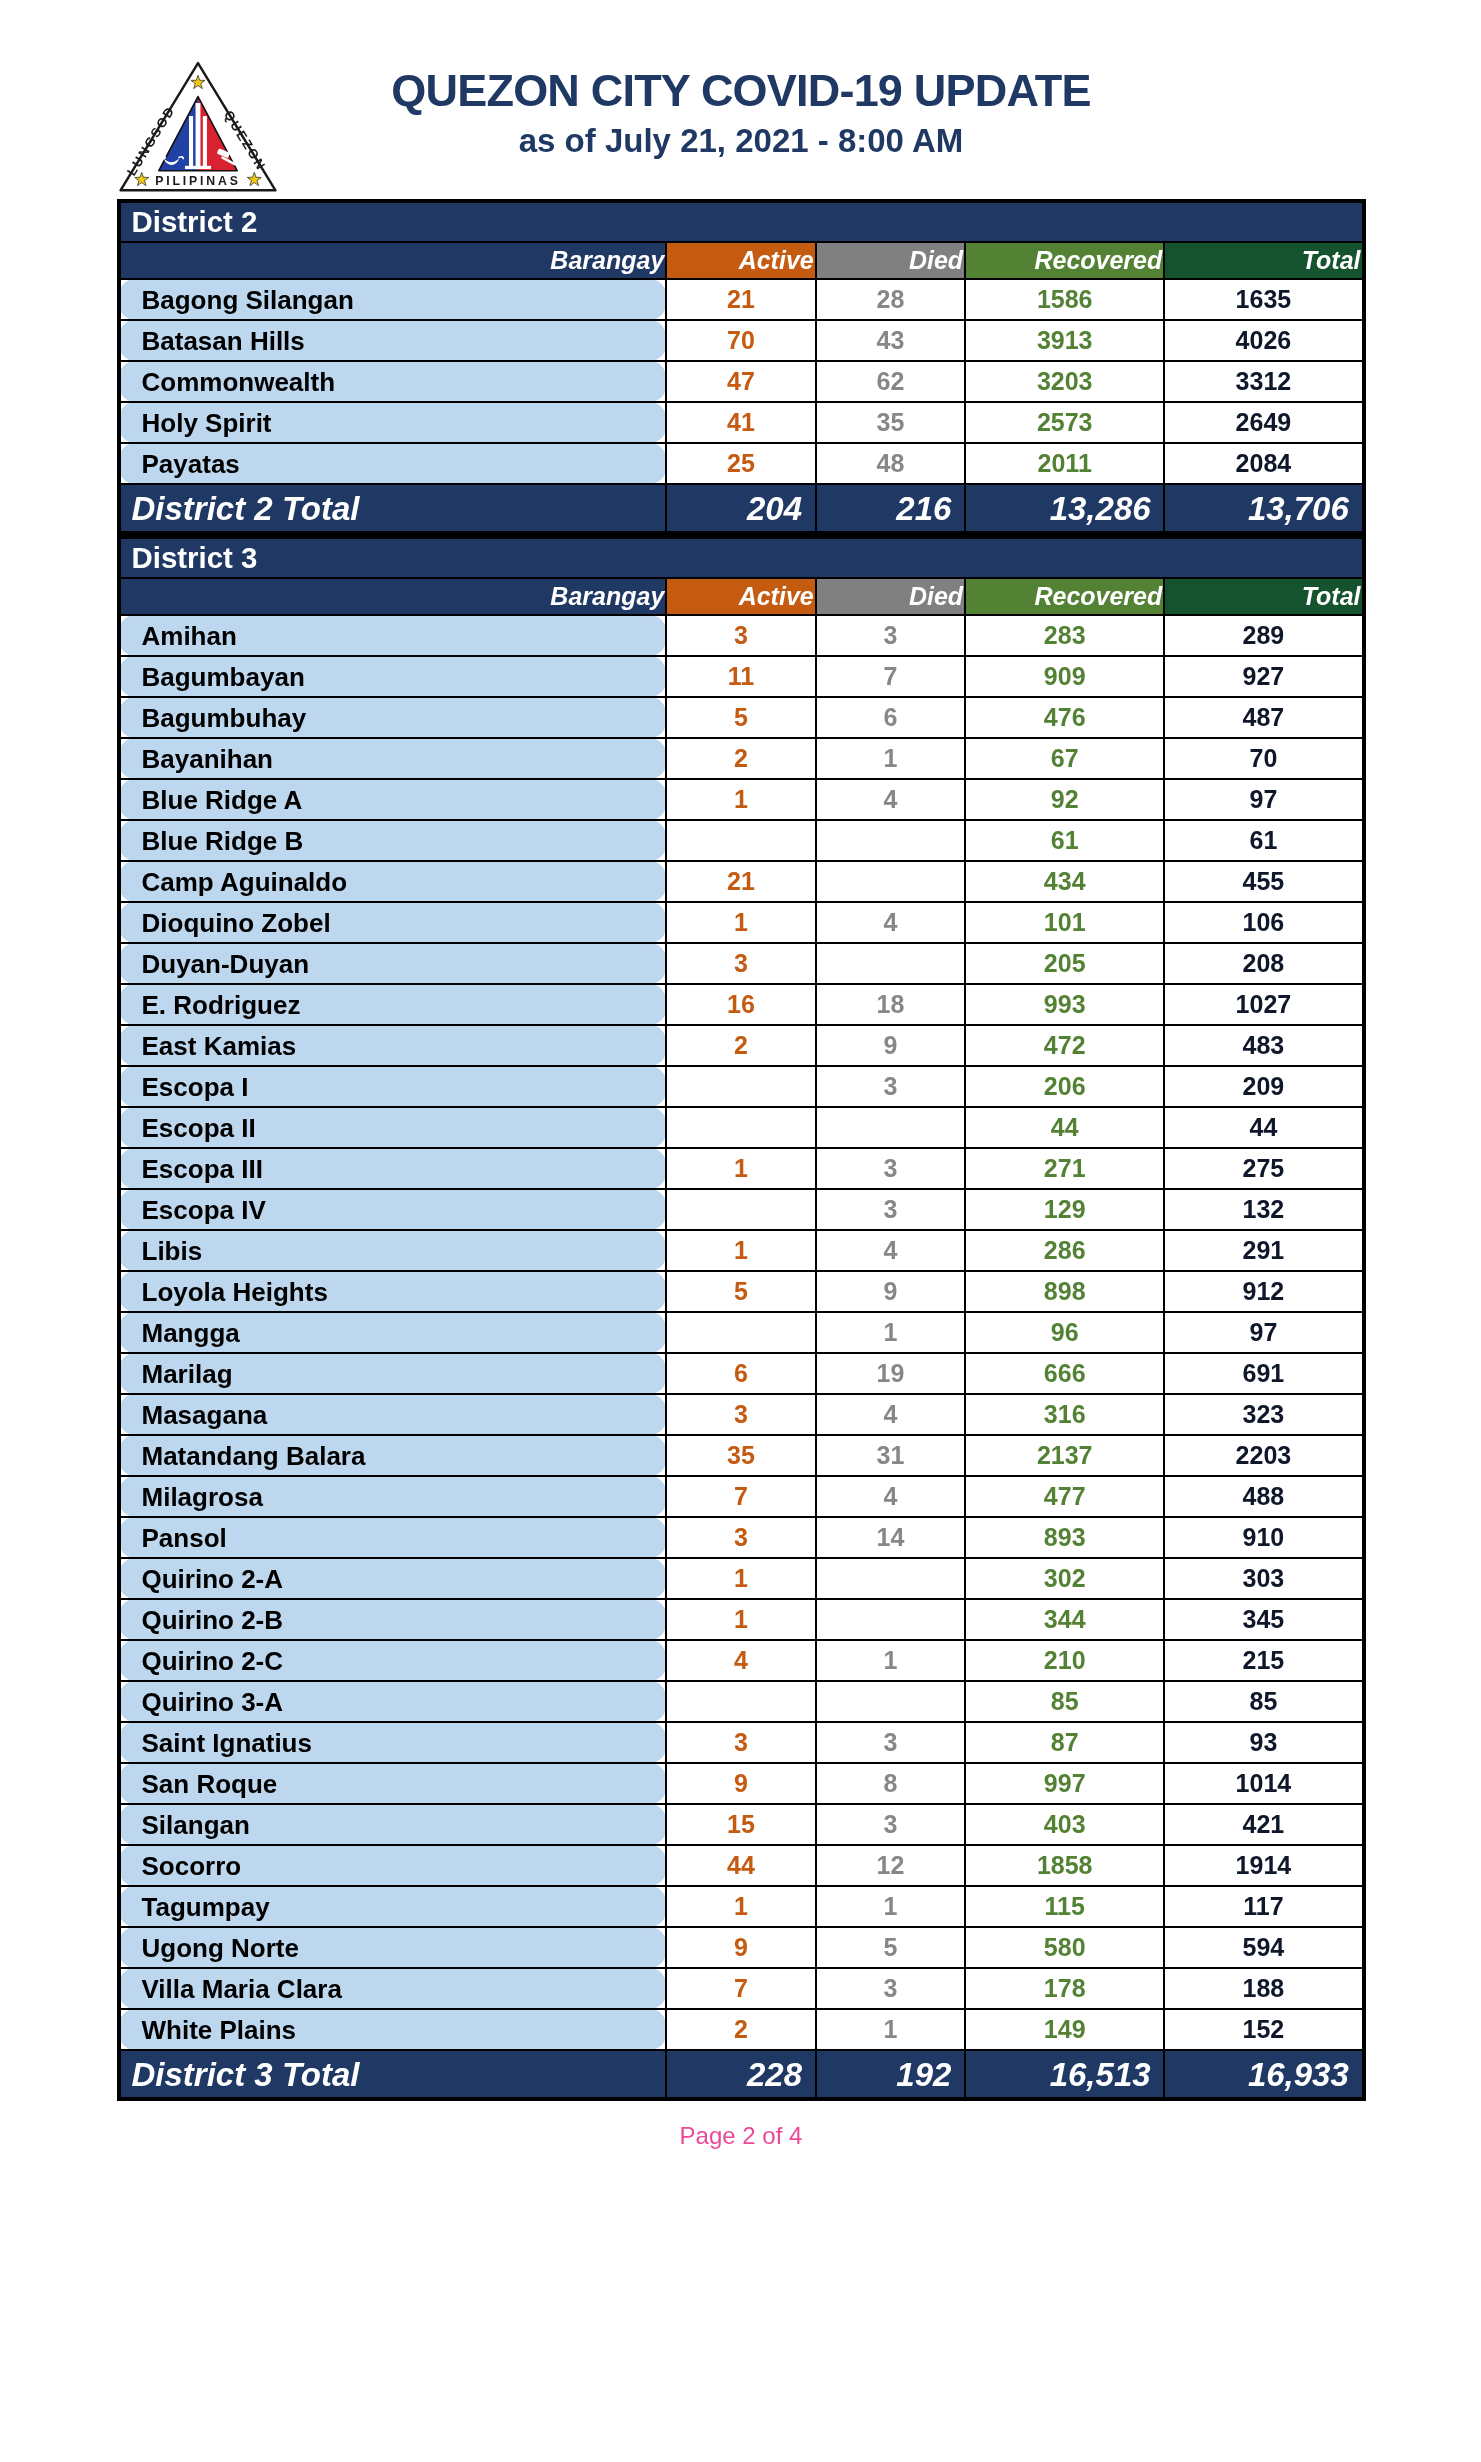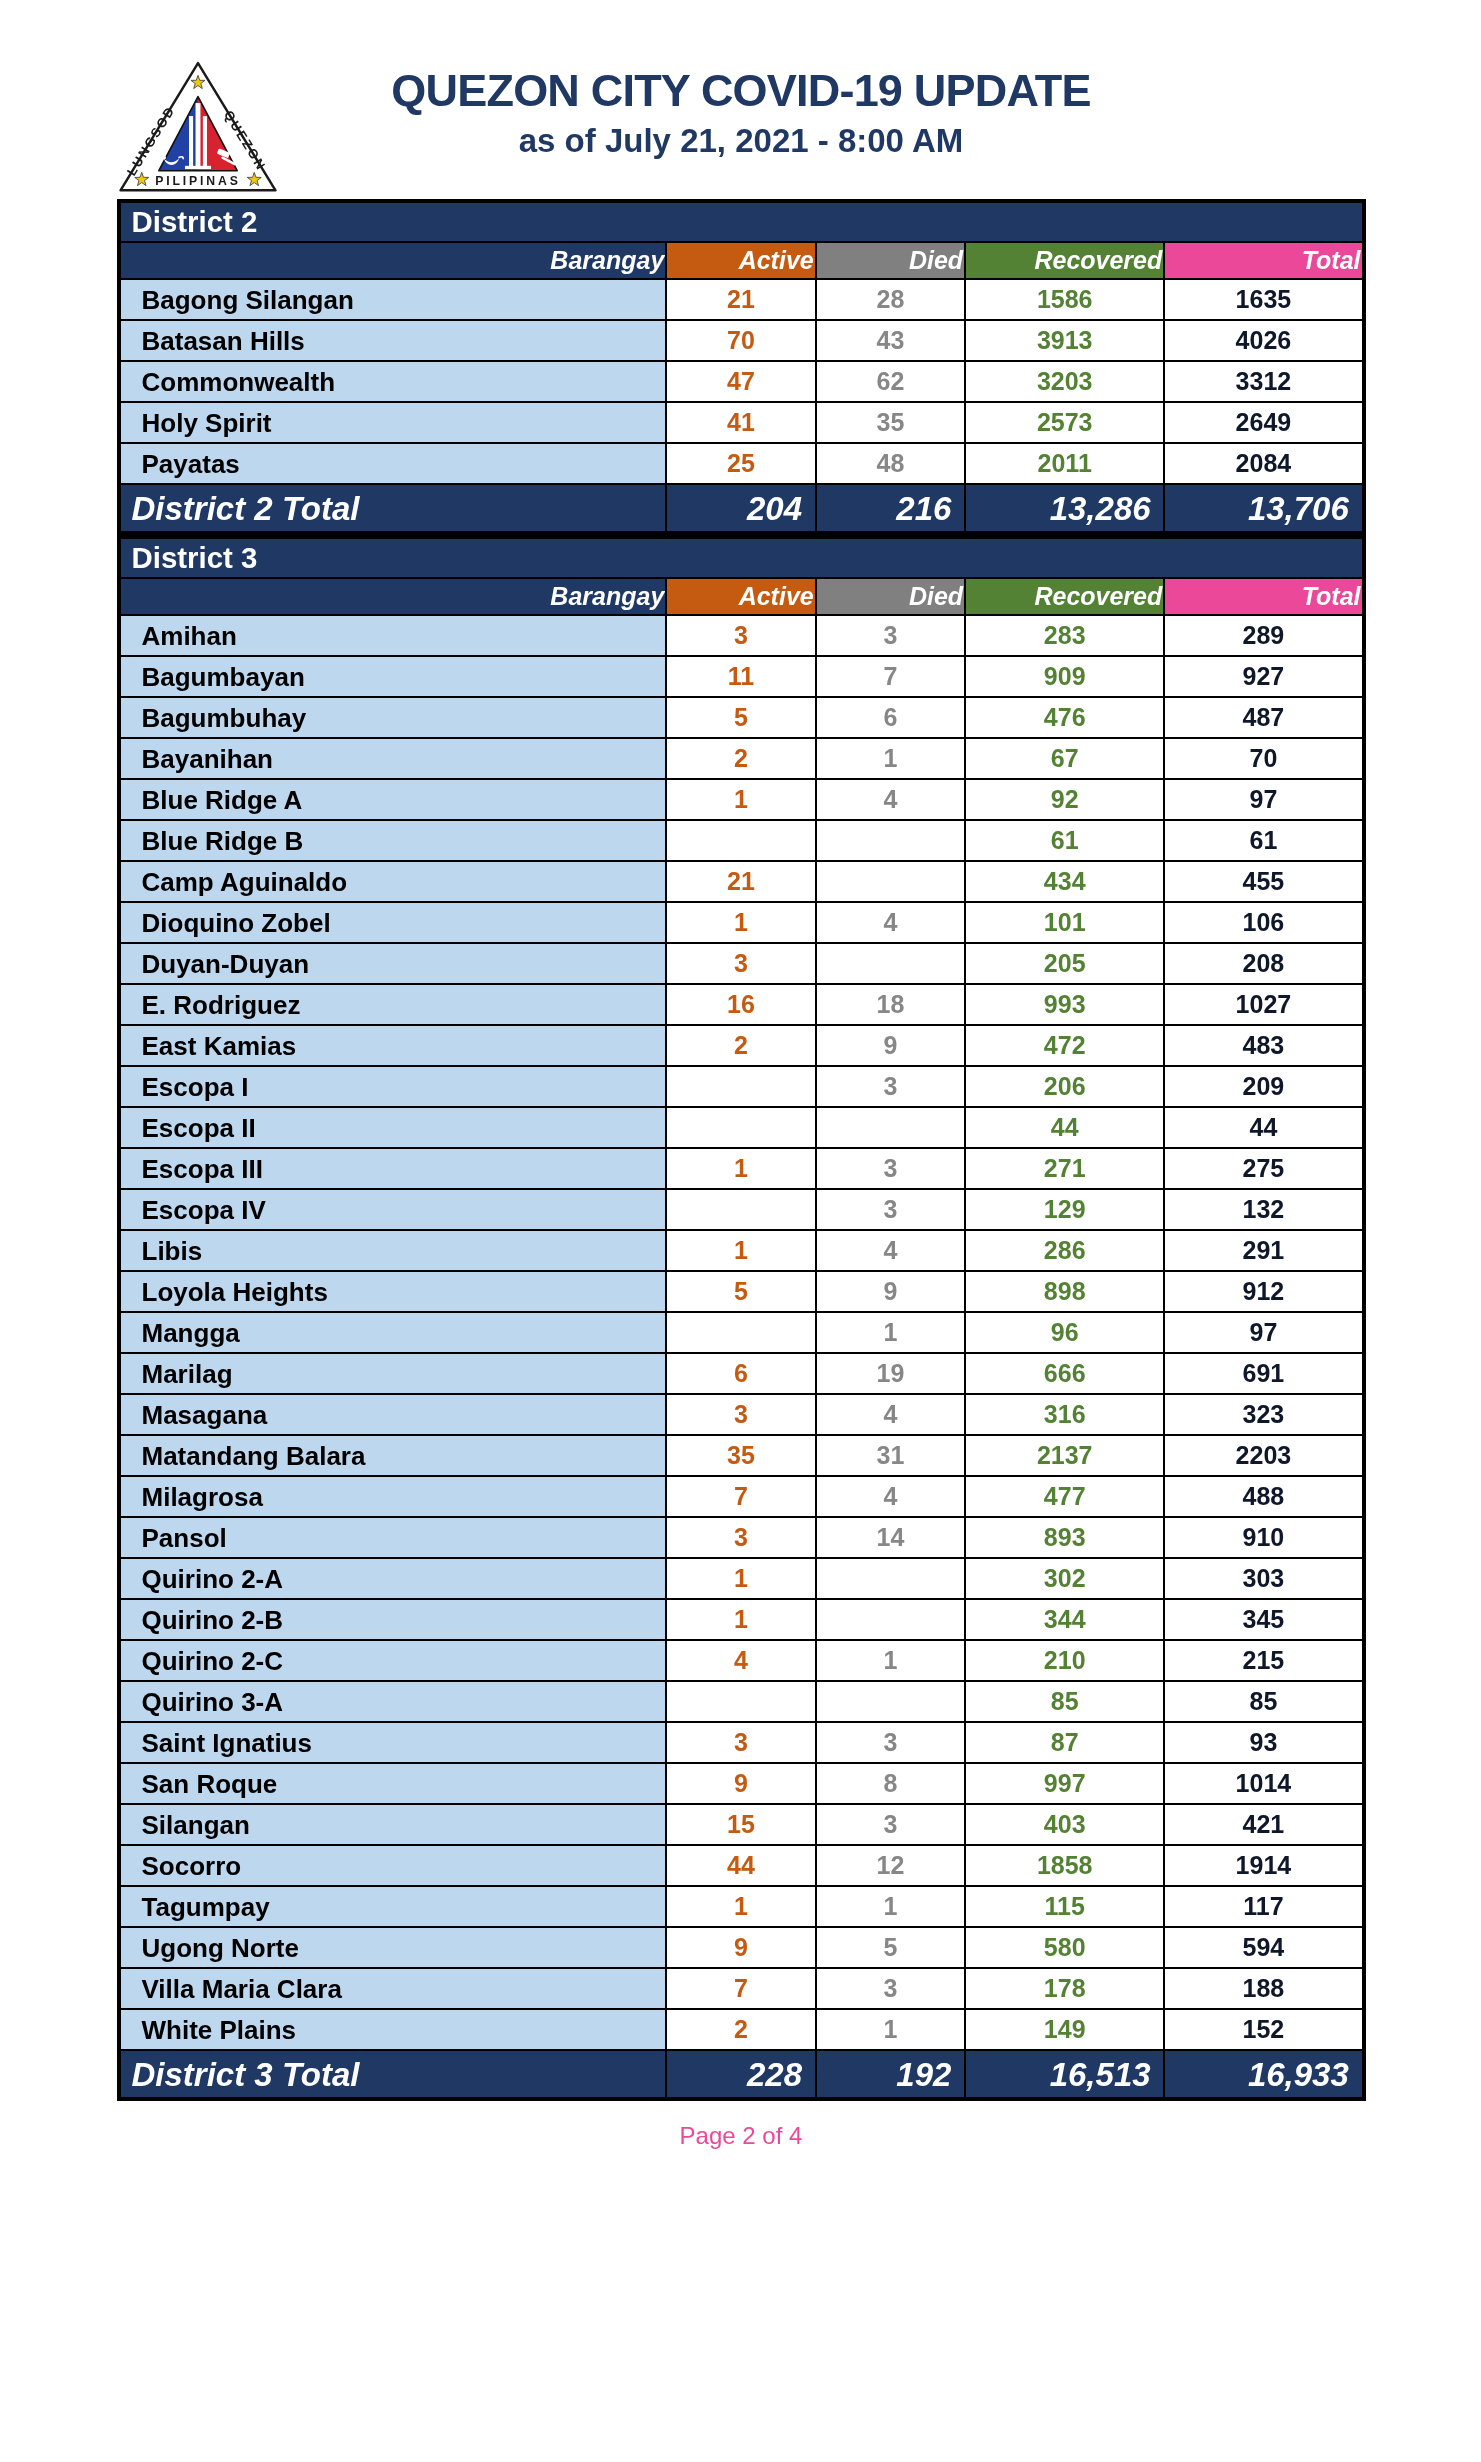--- a/index.html
+++ b/index.html
@@ -71,30 +71,31 @@
     color: #ffffff;
     font-size: 25px;
     font-weight: 700;
     font-style: italic;
     text-align: right;
   }
   th.h-barangay  { background: #1F3864; }
   th.h-active    { background: #C55A11; }
   th.h-died      { background: #808080; }
   th.h-recovered { background: #548235; }
-  th.h-total     { background: #ec4899; padding-left: 36px; }
+  th.h-total     { background: #14532d; padding-left: 36px; }
 
   tr.data-row td { height: 41px; background: #ffffff; }
   td.cell-name {
     background: #BDD7EE !important;
     color: #000000;
     font-size: 26px;
     font-weight: 700;
     text-align: left;
     padding-left: 21px;
+    border-radius: 16px;
   }
   td.cell-num { font-size: 25px; font-weight: 700; text-align: center; }
   td.cell-active    { color: #C55A11; }
   td.cell-died      { color: #878787; }
   td.cell-recovered { color: #548235; text-align: center; }
   td.cell-total     { color: #0f172a; }
 
   tr.total-row td {
     height: 49px;
     background: #1F3864;

